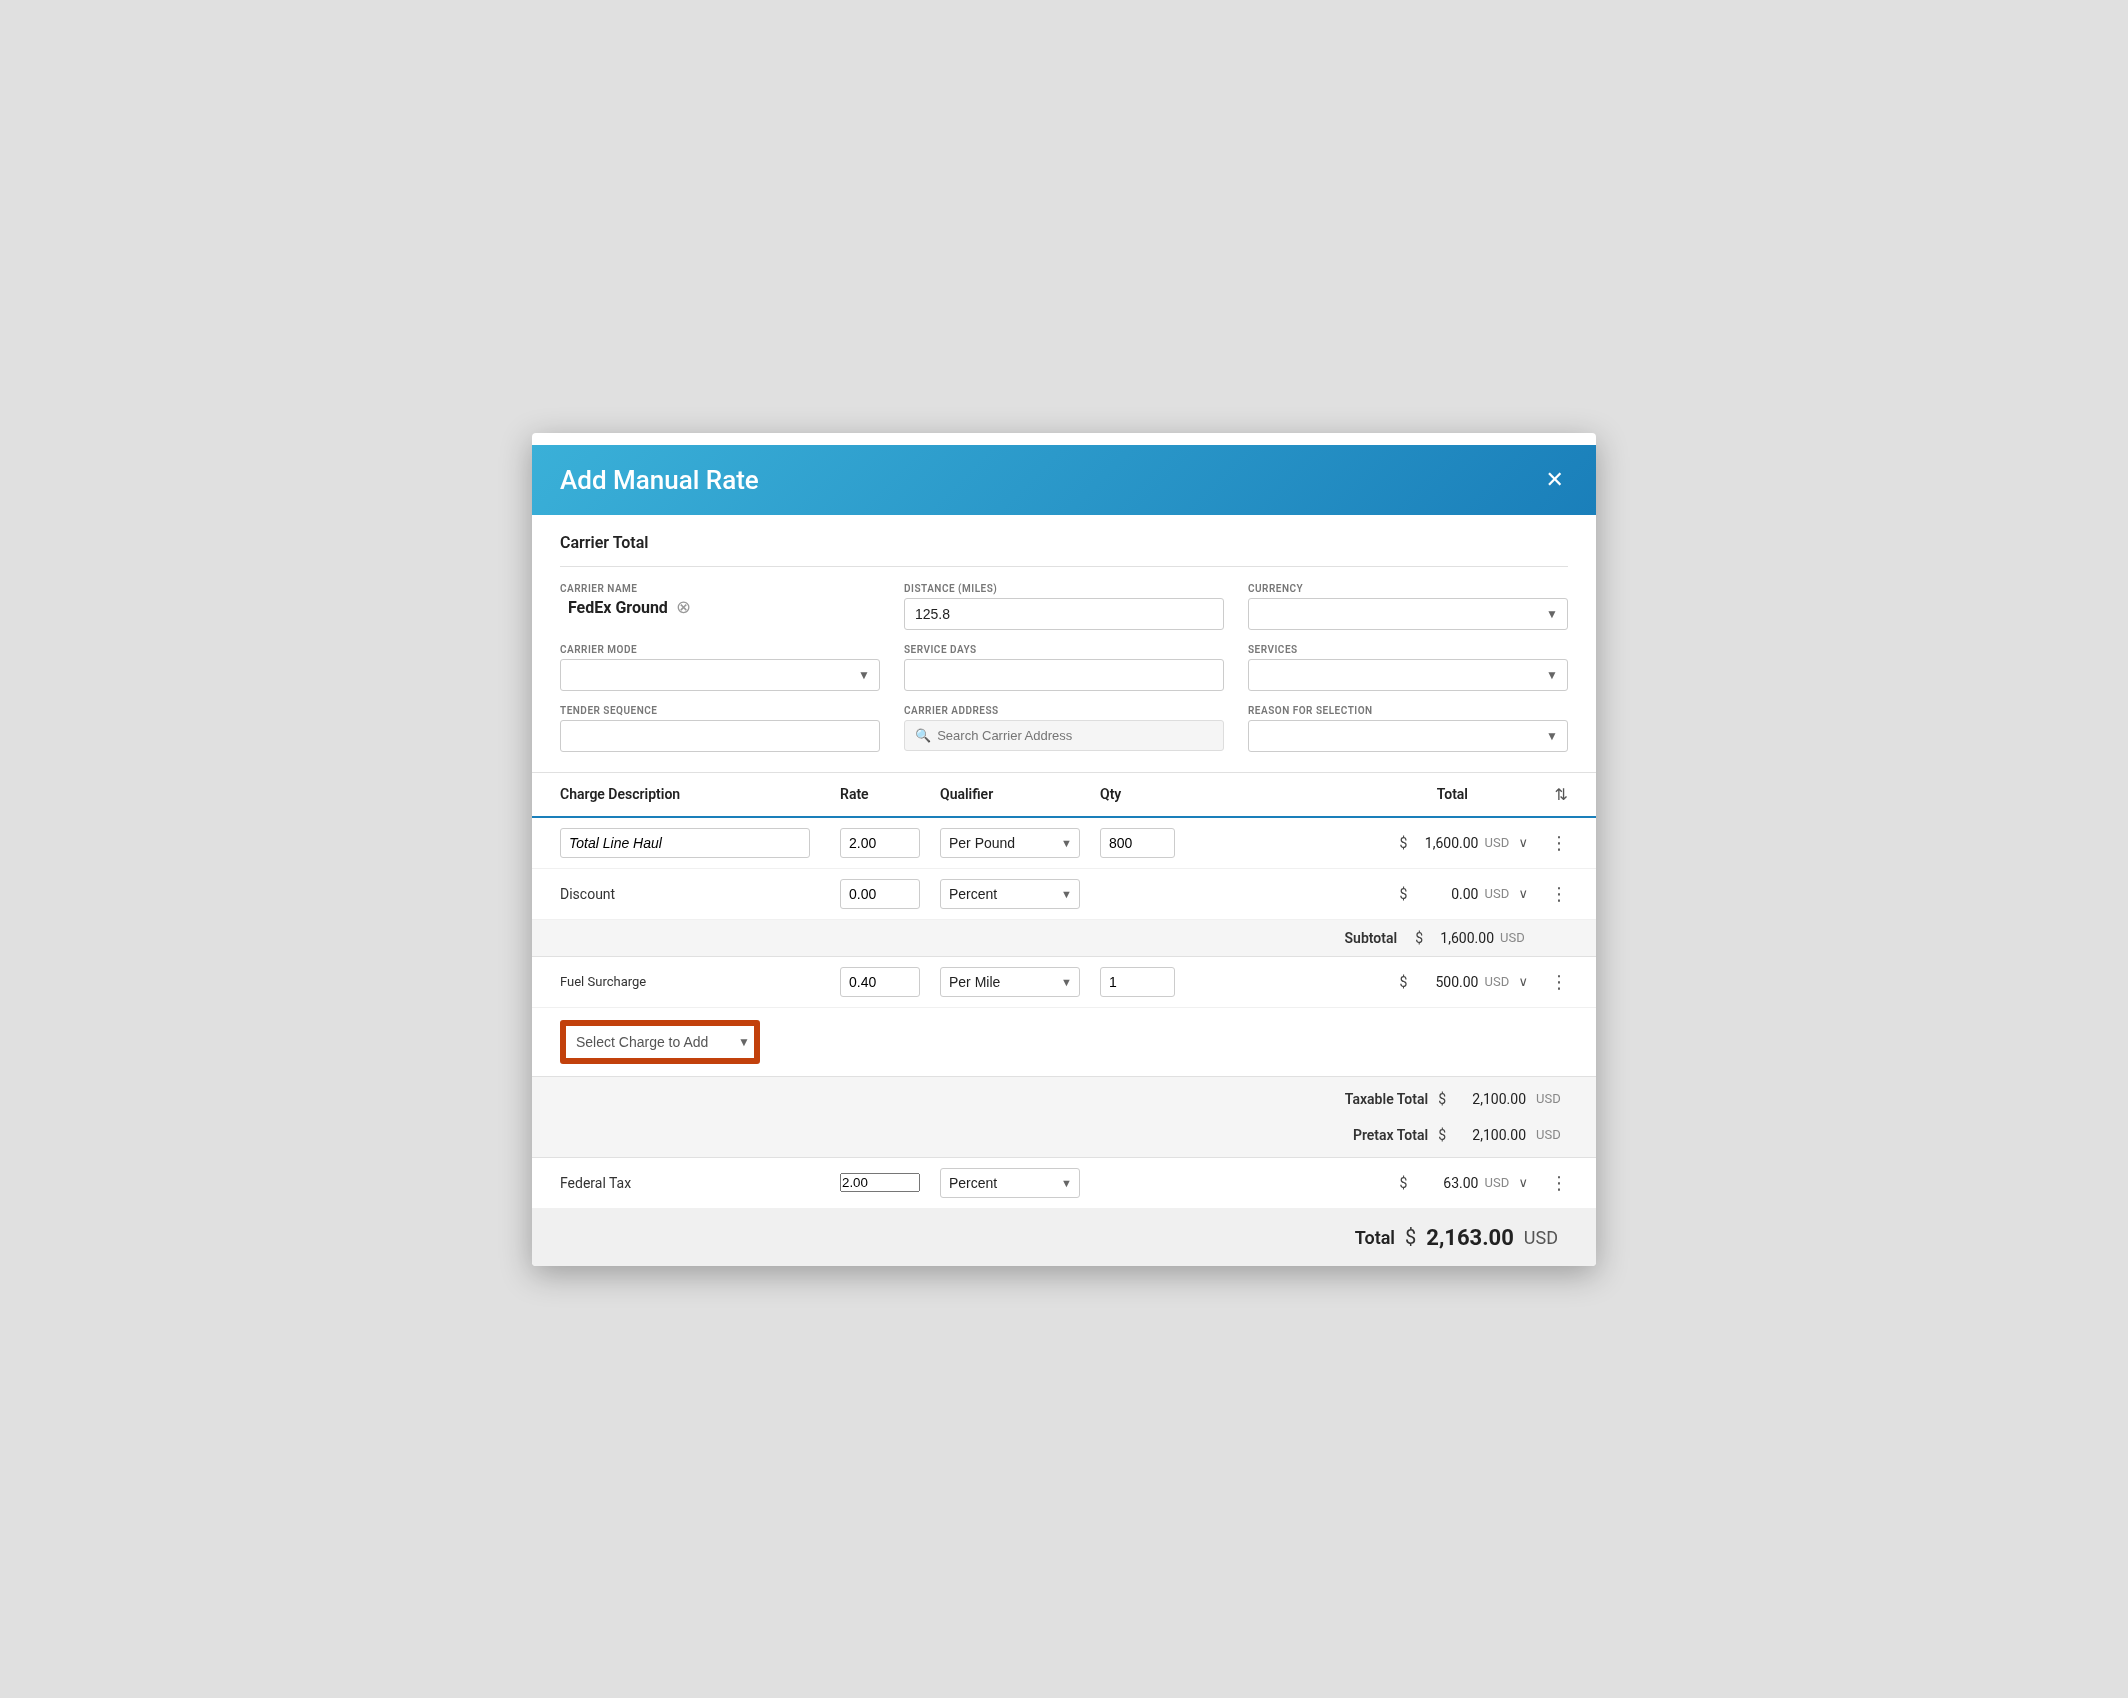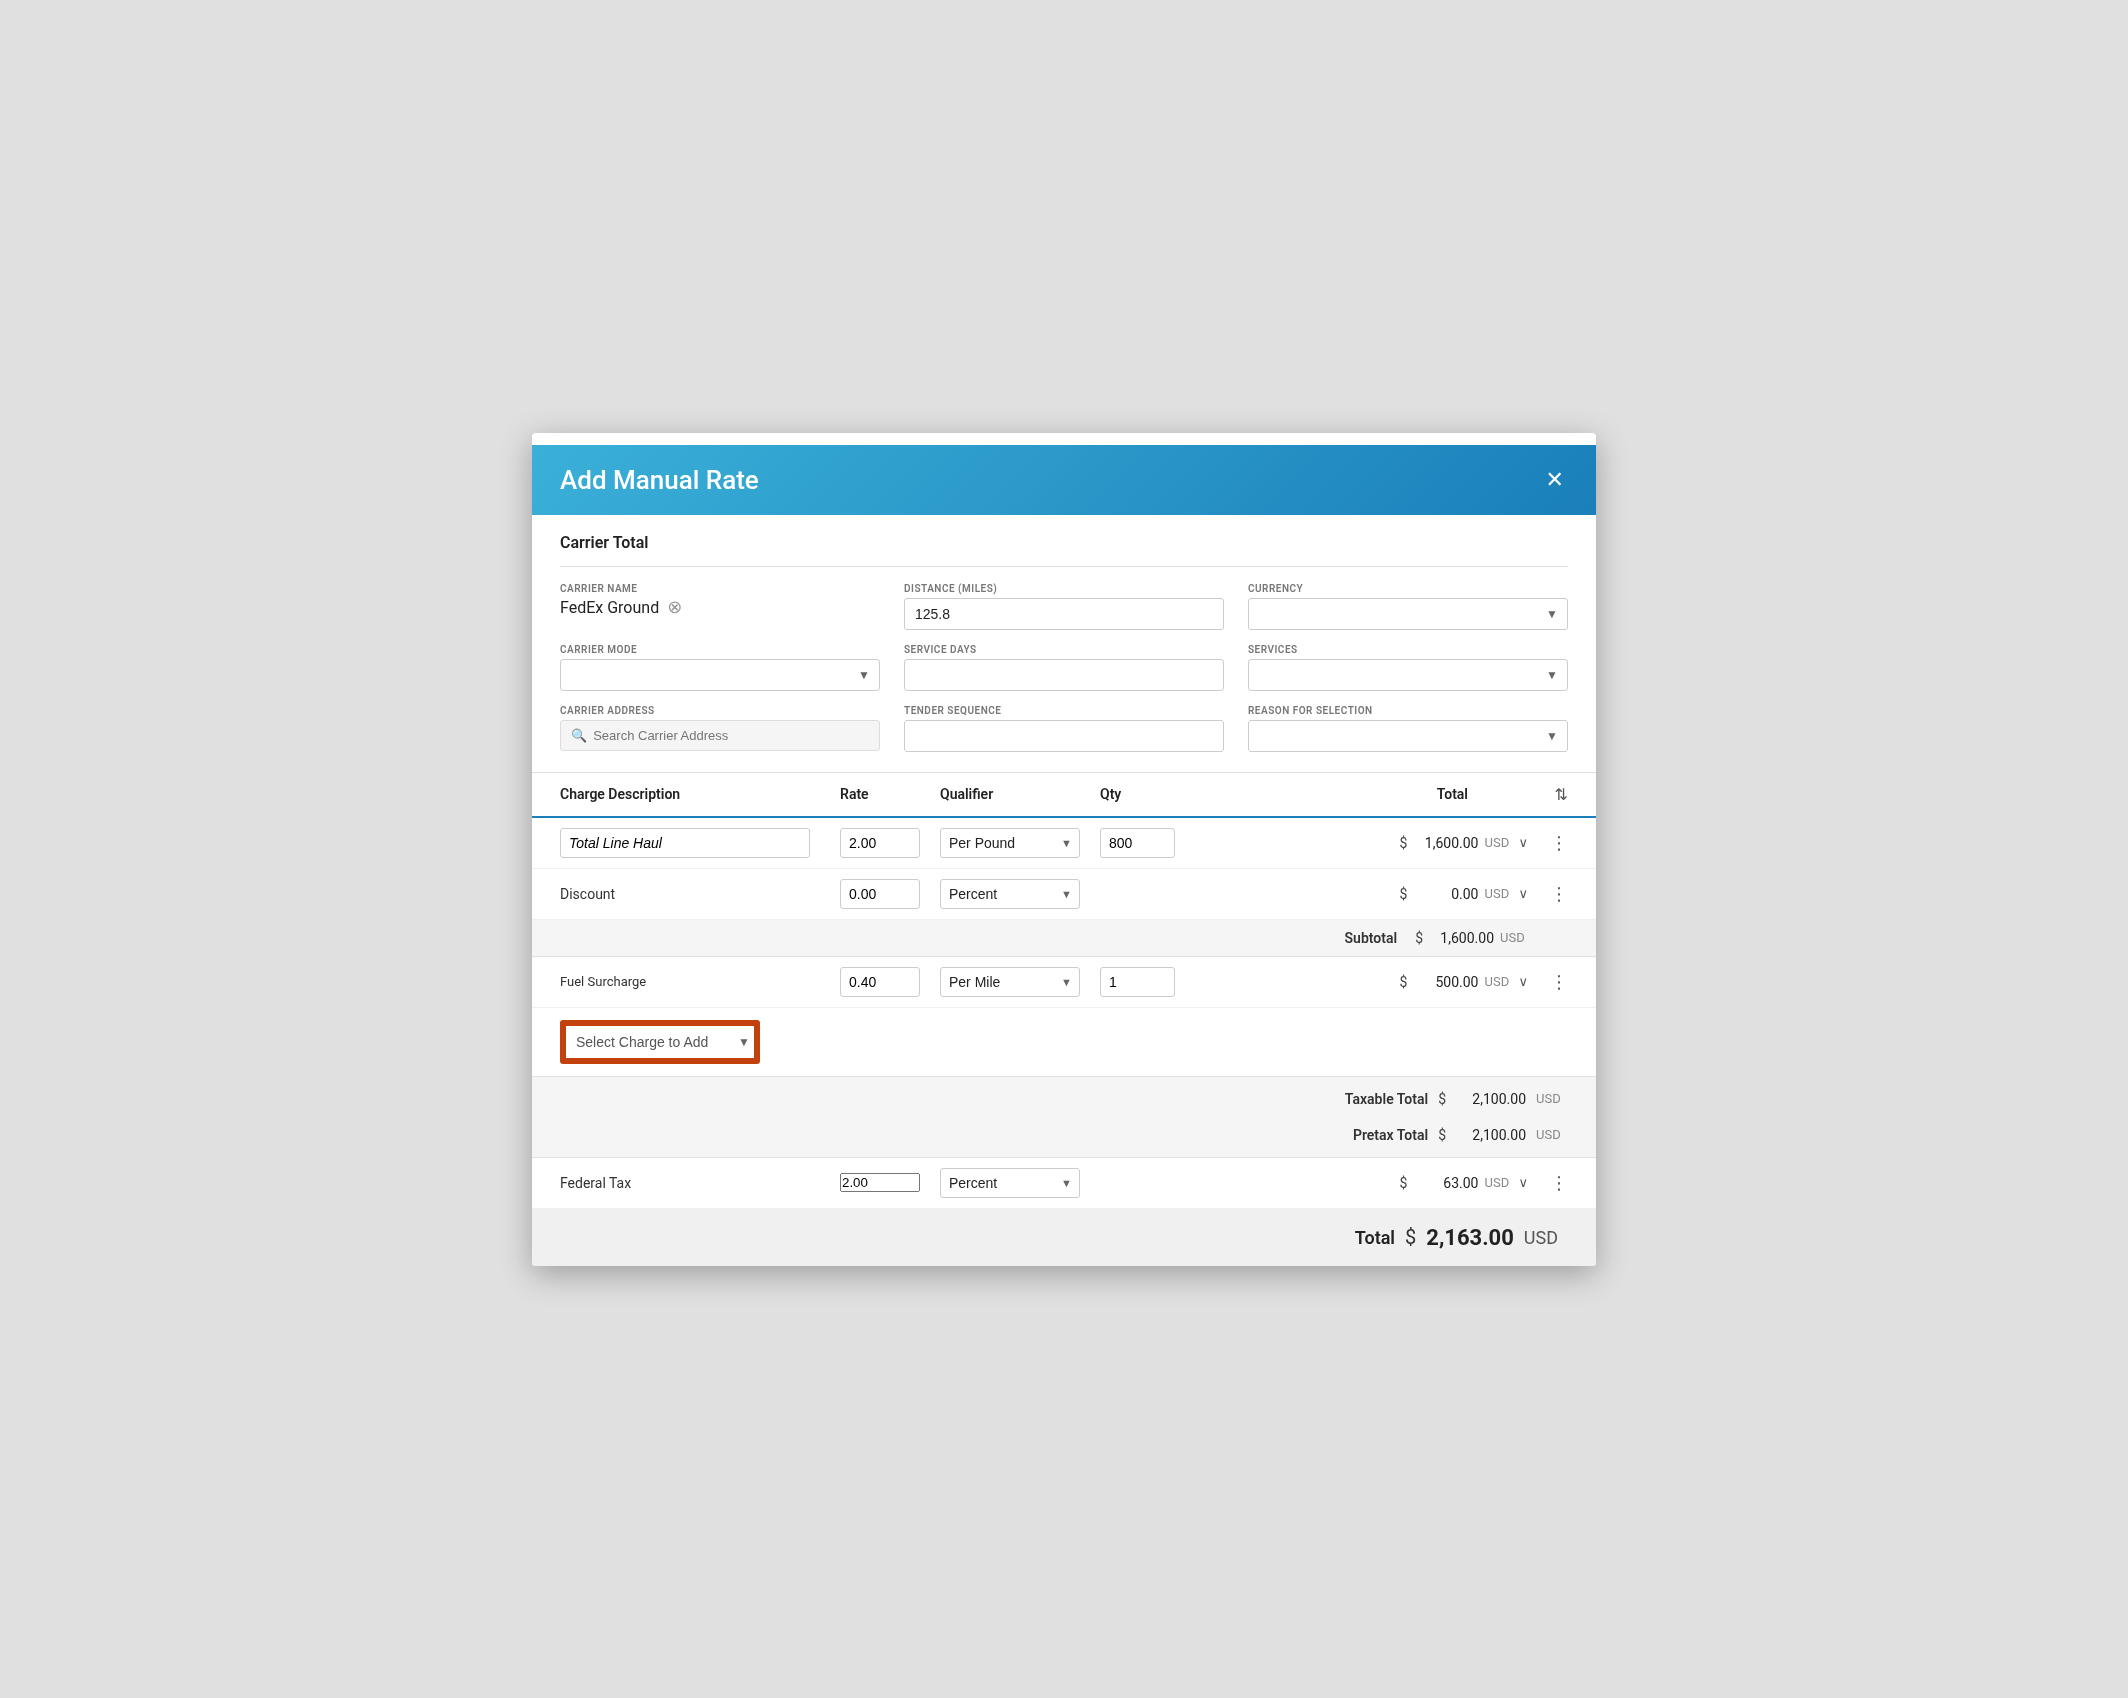--- a/index.html
+++ b/index.html
@@ -85,22 +85,23 @@
       background: #fff;
     }
 
     .carrier-name-wrapper {
       display: flex;
       align-items: center;
       gap: 8px;
     }
     .carrier-name-text {
       font-size: 16px;
-      font-weight: 400;
-      color: #222;
+      font-weight: 700;
+      color: #222;
+      margin-left: 8px;
     }
     .carrier-clear-icon {
       color: #999;
       font-size: 18px;
       cursor: pointer;
       line-height: 1;
     }
 
     .select-wrapper {
       position: relative;
@@ -419,30 +420,30 @@
           <span class="form-label">SERVICES</span>
           <div class="select-wrapper">
             <select>
               <option value=""></option>
             </select>
             <span class="chevron">▼</span>
           </div>
         </div>
 
         <div class="form-group">
+          <span class="form-label">TENDER SEQUENCE</span>
+          <input class="form-input" type="text" value="" style="">
+        </div>
+
+        <div class="form-group">
           <span class="form-label">CARRIER ADDRESS</span>
           <div class="search-address-wrapper">
             <span class="search-icon-sm">🔍</span>
             <input type="text" placeholder="Search Carrier Address" style="">
           </div>
-        </div>
-
-        <div class="form-group">
-          <span class="form-label">TENDER SEQUENCE</span>
-          <input class="form-input" type="text" value="" style="">
         </div>
 
         <div class="form-group">
           <span class="form-label">REASON FOR SELECTION</span>
           <div class="select-wrapper">
             <select>
               <option value=""></option>
             </select>
             <span class="chevron">▼</span>
           </div>

